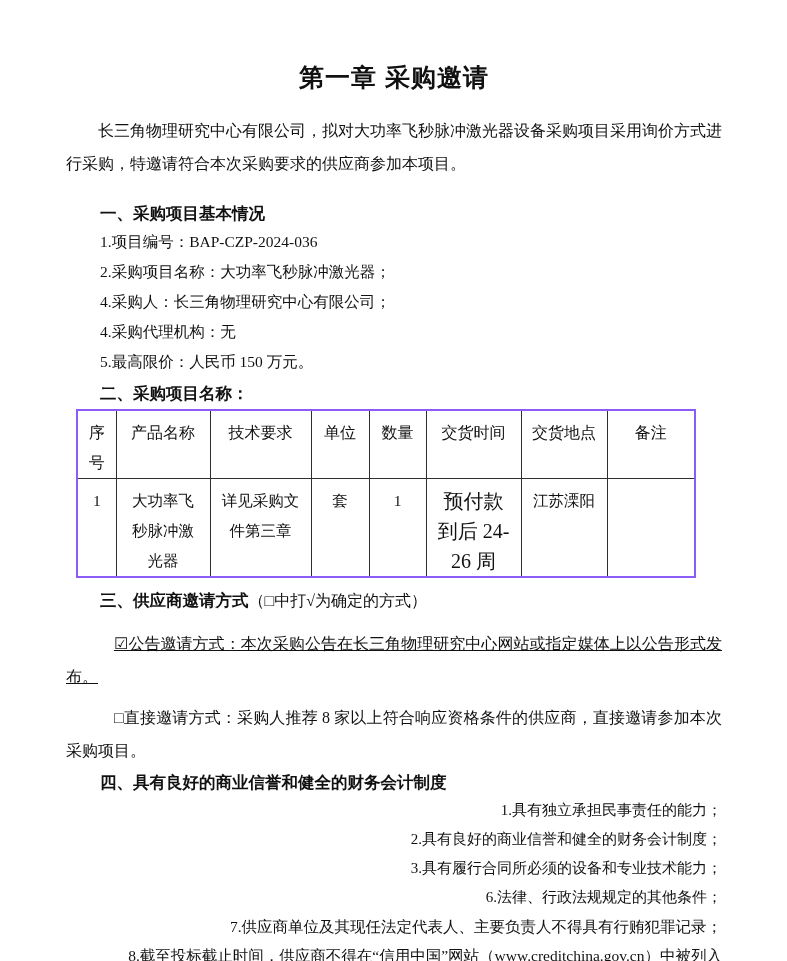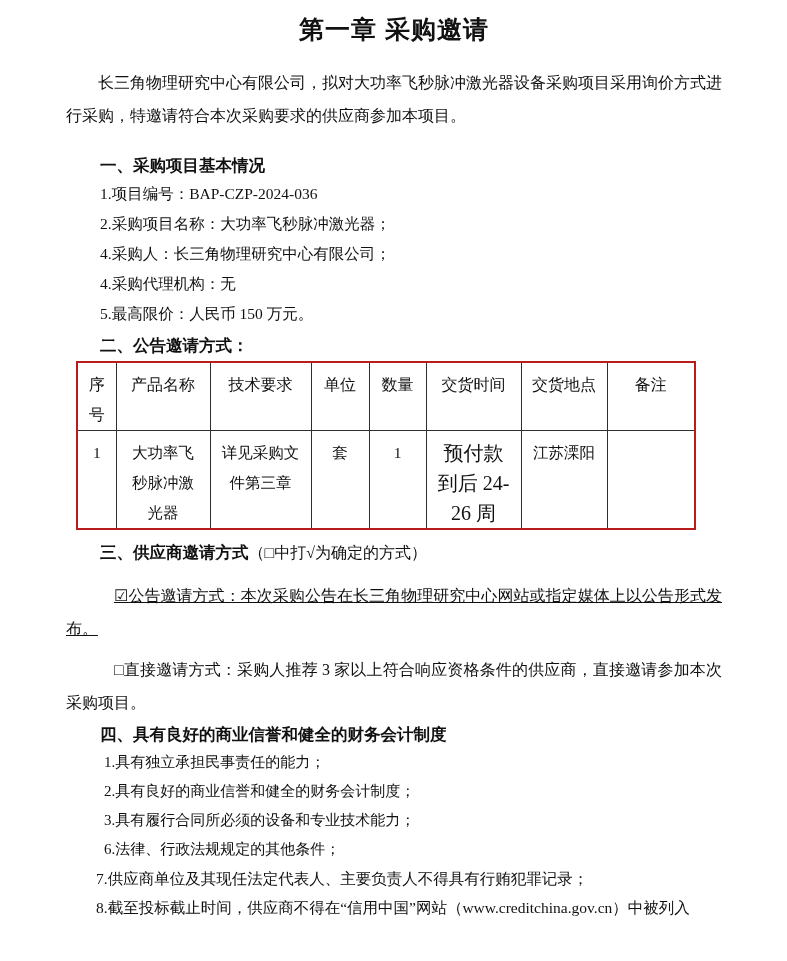--- a/index.html
+++ b/index.html
@@ -15,20 +15,21 @@
     padding: 12px 65px 8px 66px;
     background: #ffffff;
   }
   .chapter-title {
     font-family: "Liberation Sans", "DejaVu Sans", sans-serif;
     font-size: 25px; font-weight: 800;
     line-height: 34px;
     text-align: center;
     letter-spacing: 1px;
     margin-bottom: 20px;
+    margin-top: 48px;
   }
   .para {
     font-size: 16px;
     line-height: 33px;
     text-align: justify;
     text-justify: inter-ideograph;
   }
   .intro { text-indent: 2em; margin-bottom: 20px; }
   .sec-heading {
     font-family: "Liberation Sans", "DejaVu Sans", sans-serif;
@@ -48,29 +49,30 @@
     line-height: 30px;
     padding-left: 34px;
   }
   .opt { text-indent: 3em; }
   .opt1 { margin-top: 13px; text-decoration: underline; }
   .opt2 { margin-top: 8px; }
   .s4-item {
     font-size: 15px;
     line-height: 29px;
     padding-left: 38px;
+    text-align: right;
   }
   .s4-item.out { padding-left: 30px; font-size: 15.5px; }
   .s4-first { margin-top: 0; }
   table.product {
     border-collapse: collapse;
     table-layout: fixed;
     width: 618px;
     margin: 2px 0 0 10px;
-    border: 2px solid #b91c1c;
+    border: 2px solid #8b5cf6;
   }
   table.product th, table.product td {
     border: 1px solid #2f2f2f;
     vertical-align: top;
     text-align: center;
     font-weight: 400;
   }
   table.product th {
     height: 60px;
     font-size: 16px;
@@ -95,21 +97,21 @@
   <p class="para intro">长三角物理研究中心有限公司，拟对大功率飞秒脉冲激光器设备采购项目采用询价方式进行采购，特邀请符合本次采购要求的供应商参加本项目。</p>
 
   <h2 class="sec-heading h2-1">一、采购项目基本情况</h2>
 
   <p class="s1-item">1.项目编号：BAP-CZP-2024-036</p>
   <p class="s1-item">2.采购项目名称：大功率飞秒脉冲激光器；</p>
   <p class="s1-item">4.采购人：长三角物理研究中心有限公司；</p>
   <p class="s1-item">4.采购代理机构：无</p>
   <p class="s1-item">5.最高限价：人民币 150 万元。</p>
 
-  <h2 class="sec-heading h2-2">二、公告邀请方式：</h2>
+  <h2 class="sec-heading h2-2">二、采购项目名称：</h2>
 
   <table class="product">
     <colgroup>
       <col style="width:39px">
         <col style="width:94px">
         <col style="width:101px">
         <col style="width:58px">
       <col style="width:57px">
         <col style="width:95px">
         <col style="width:86px">
@@ -138,21 +140,21 @@
         <td>江苏溧阳</td>
         <td></td>
       </tr>
     </tbody>
   </table>
 
   <h2 class="sec-heading h2-3"><span>三、供应商邀请方式</span><span class="note">（□中打√为确定的方式）</span></h2>
 
   <p class="para opt opt1">☑公告邀请方式：本次采购公告在长三角物理研究中心网站或指定媒体上以公告形式发布。</p>
 
-  <p class="para opt opt2">□直接邀请方式：采购人推荐 3 家以上符合响应资格条件的供应商，直接邀请参加本次采购项目。</p>
+  <p class="para opt opt2">□直接邀请方式：采购人推荐 8 家以上符合响应资格条件的供应商，直接邀请参加本次采购项目。</p>
 
   <h2 class="sec-heading h2-4">四、具有良好的商业信誉和健全的财务会计制度</h2>
 
   <p class="s4-item s4-first">1.具有独立承担民事责任的能力；</p>
   <p class="s4-item">2.具有良好的商业信誉和健全的财务会计制度；</p>
   <p class="s4-item">3.具有履行合同所必须的设备和专业技术能力；</p>
   <p class="s4-item">6.法律、行政法规规定的其他条件；</p>
   <p class="s4-item out">7.供应商单位及其现任法定代表人、主要负责人不得具有行贿犯罪记录；</p>
   <p class="s4-item out">8.截至投标截止时间，供应商不得在“信用中国”网站（www.creditchina.gov.cn）中被列入</p>
 

